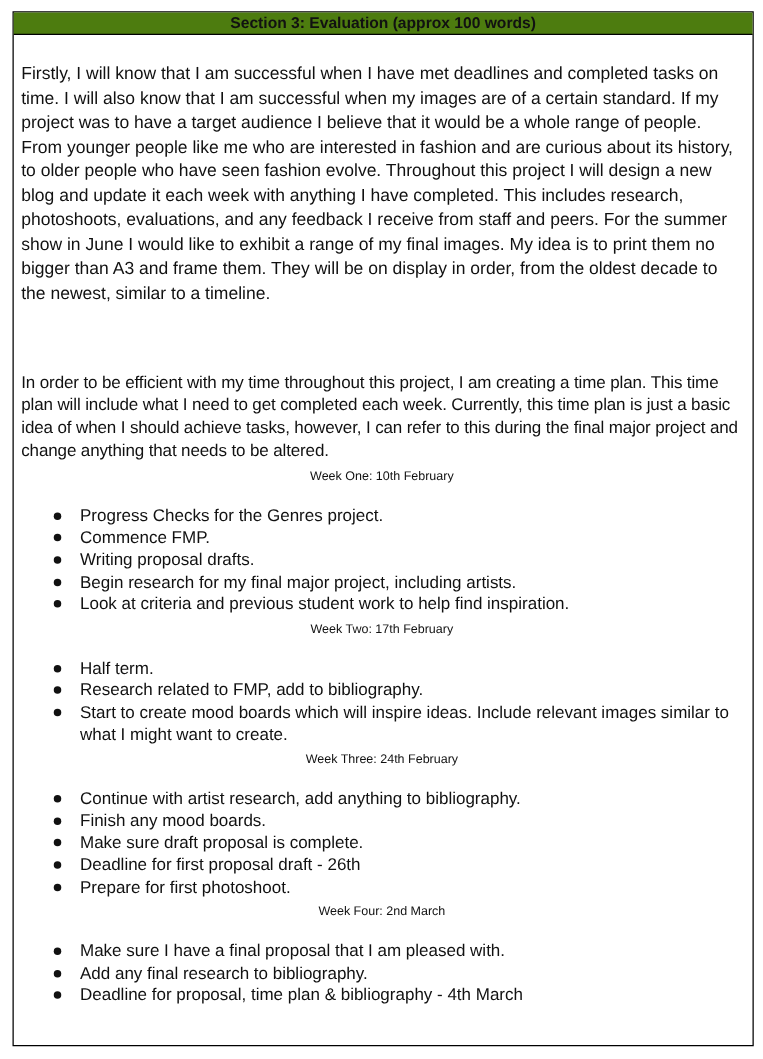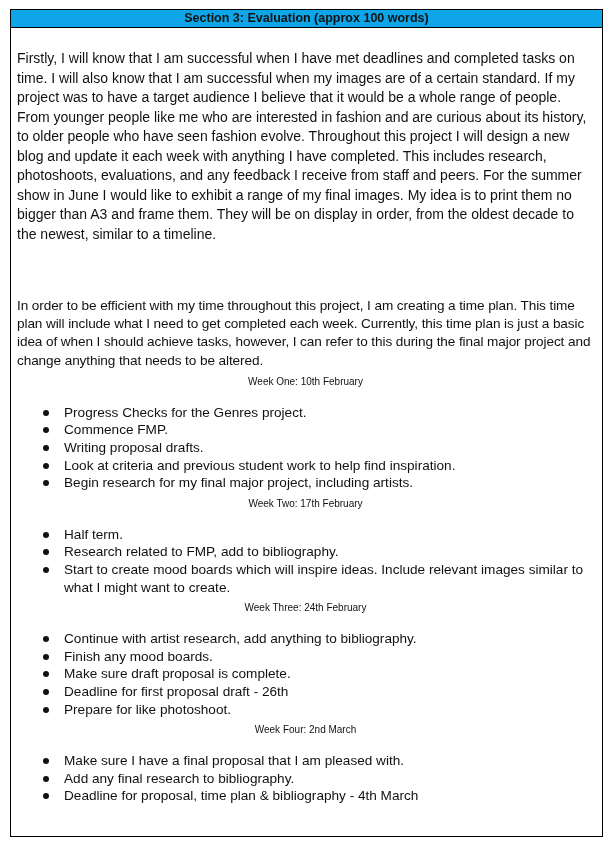--- a/index.html
+++ b/index.html
@@ -15,21 +15,21 @@
     left: 10px;
     top: 9px;
     width: 591px;
     height: 826px;
     border: 1.5px solid #000;
     box-sizing: content-box;
     color: #111;
   }
   .header {
     height: 17px;
-    background: #0ea5e9;
+    background: #4d7c0f;
     border-bottom: 1.5px solid #000;
     text-align: center;
     font-family: "Liberation Sans", sans-serif;
     font-weight: bold;
     font-size: 12.5px;
     line-height: 17px;
   }
   .body {
     padding: 0 8px 0 6px;
   }
@@ -85,42 +85,42 @@
     <p class="para1">Firstly, I will know that I am successful when I have met deadlines and completed tasks on time. I will also know that I am successful when my images are of a certain standard. If my project was to have a target audience I believe that it would be a whole range of people. From younger people like me who are interested in fashion and are curious about its history, to older people who have seen fashion evolve. Throughout this project I will design a new blog and update it each week with anything I have completed. This includes research, photoshoots, evaluations, and any feedback I receive from staff and peers. For the summer show in June I would like to exhibit a range of my final images. My idea is to print them no bigger than A3 and frame them. They will be on display in order, from the oldest decade to the newest, similar to a timeline.</p>
 
     <p class="para2">In order to be efficient with my time throughout this project, I am creating a time plan. This time plan will include what I need to get completed each week. Currently, this time plan is just a basic idea of when I should achieve tasks, however, I can refer to this during the final major project and change anything that needs to be altered.</p>
 
     <div>
       <div class="week-title">Week One: 10th February</div>
       <ul class="tasks">
         <li><span class="bullet"></span><span>Progress Checks for the Genres project.</span></li>
         <li><span class="bullet"></span><span>Commence FMP.</span></li>
         <li><span class="bullet"></span><span>Writing proposal drafts.</span></li>
+        <li><span class="bullet"></span><span>Begin research for my final major project, including artists.</span></li>
         <li><span class="bullet"></span><span>Look at criteria and previous student work to help find inspiration.</span></li>
-        <li><span class="bullet"></span><span>Begin research for my final major project, including artists.</span></li>
       </ul>
     </div>
 
     <div>
       <div class="week-title">Week Two: 17th February</div>
       <ul class="tasks">
         <li><span class="bullet"></span><span>Half term.</span></li>
         <li><span class="bullet"></span><span>Research related to FMP, add to bibliography.</span></li>
         <li><span class="bullet"></span><span>Start to create mood boards which will inspire ideas. Include relevant images similar to what I might want to create.</span></li>
       </ul>
     </div>
 
     <div>
       <div class="week-title">Week Three: 24th February</div>
       <ul class="tasks">
         <li><span class="bullet"></span><span>Continue with artist research, add anything to bibliography.</span></li>
         <li><span class="bullet"></span><span>Finish any mood boards.</span></li>
         <li><span class="bullet"></span><span>Make sure draft proposal is complete.</span></li>
         <li><span class="bullet"></span><span>Deadline for first proposal draft - 26th</span></li>
-        <li><span class="bullet"></span><span>Prepare for like photoshoot.</span></li>
+        <li><span class="bullet"></span><span>Prepare for first photoshoot.</span></li>
       </ul>
     </div>
 
     <div>
       <div class="week-title">Week Four: 2nd March</div>
       <ul class="tasks">
         <li><span class="bullet"></span><span>Make sure I have a final proposal that I am pleased with.</span></li>
         <li><span class="bullet"></span><span>Add any final research to bibliography.</span></li>
         <li><span class="bullet"></span><span>Deadline for proposal, time plan &amp; bibliography - 4th March</span></li>
       </ul>

